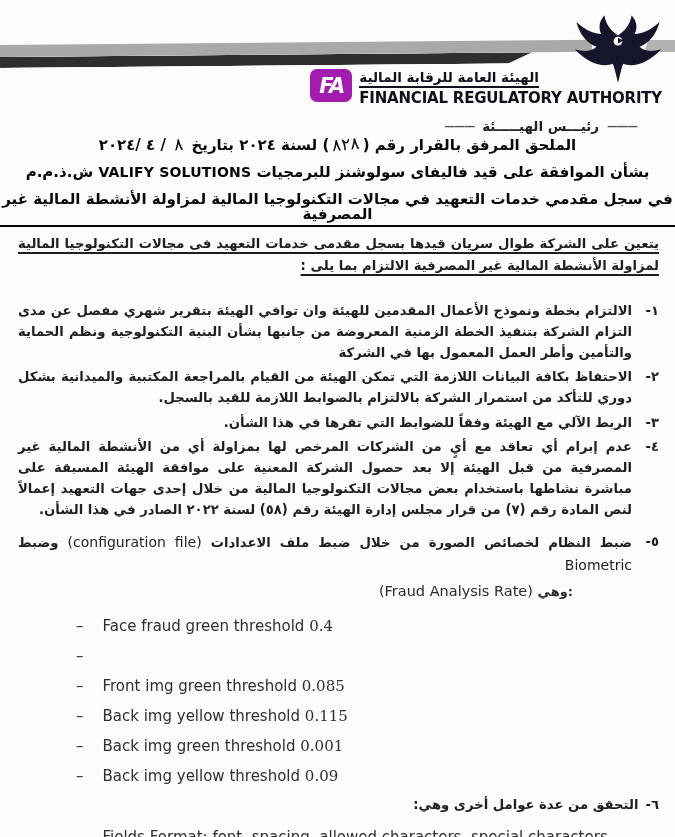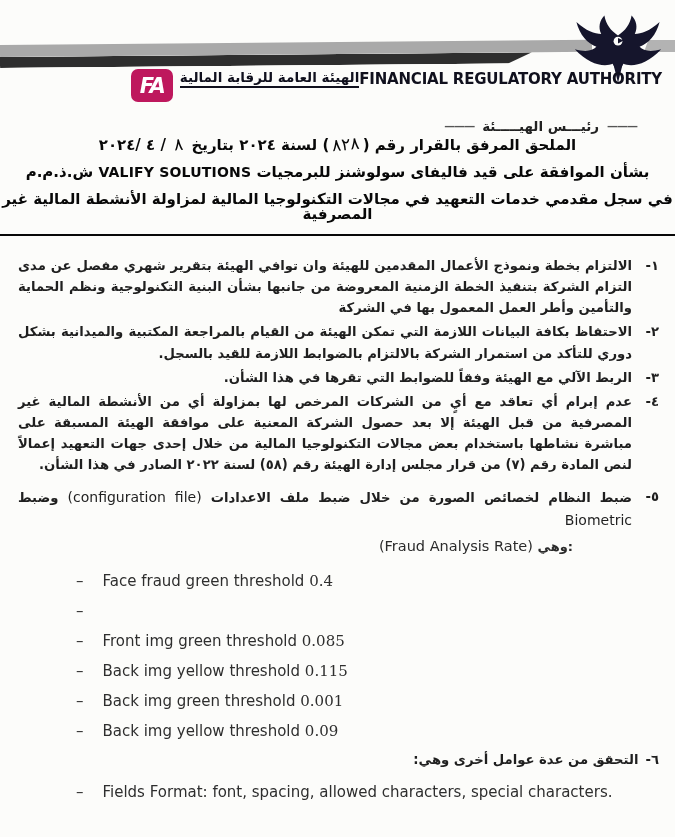--- a/index.html
+++ b/index.html
@@ -7,36 +7,36 @@
     position:relative;width:675px;height:837px;margin:0 auto;
     background:#fcfcfa;overflow:hidden;
     font-family:"DejaVu Sans",sans-serif;color:#1f1f1f;
   }
   
   .band-gray{position:absolute;top:45px;left:0;width:592px;height:12px;background:#a9a9a9;transform:rotate(-0.5deg);transform-origin:left center;}
   .band-gray-right{position:absolute;top:40px;left:644px;width:31px;height:12px;background:#b3b3b3;clip-path:polygon(14% 0,100% 0,100% 100%,0 100%);}
   .band-dark{position:absolute;top:57px;left:0;width:532px;height:11px;background:#2e2e2e;clip-path:polygon(0 0,100% 0,95.5% 100%,0 100%);transform:rotate(-0.5deg);transform-origin:left center;}
   .eagle{position:absolute;top:12px;left:570px;width:96px;height:84px;}
   .fra{position:absolute;top:69px;right:13px;display:flex;align-items:flex-start;gap:7px;}
-  .fra-mark{width:42px;height:33px;background:#be185d;border-radius:7px;color:#fff;
+  .fra-mark{width:42px;height:33px;background:#a21caf;border-radius:7px;color:#fff;
     display:flex;align-items:center;justify-content:center;
     font-weight:bold;font-style:italic;font-size:21px;letter-spacing:-2px;}
-  .fra-names{display:flex;flex-direction:row;align-items:flex-start;}
+  .fra-names{display:flex;flex-direction:column;align-items:flex-start;}
   .fra-ar{font-size:13.5px;font-weight:bold;color:#10101d;padding-bottom:1px;border-bottom:2px solid #10101d;white-space:nowrap;}
   .fra-en{font-size:15px;font-weight:bold;color:#10101d;letter-spacing:-0.2px;margin-top:1px;white-space:nowrap;}
   
   .chairman{position:absolute;top:118px;right:38px;display:flex;align-items:center;gap:8px;
     font-weight:bold;font-size:13.5px;color:#222;}
   .chairman .dash{color:#555;font-size:11px;letter-spacing:-1px;}
   
   .titles{position:absolute;top:136px;left:0;width:100%;text-align:center;direction:rtl;color:#080808;}
   .t-line{font-weight:800;font-size:15px;line-height:1.0;margin-bottom:12px;}
   .hand{display:inline-block;font-weight:400;font-size:17px;transform:rotate(-5deg);margin:0 3px;}
   .t-en{font-weight:bold;font-size:14px;letter-spacing:0.2px;}
-  .t-underline{display:inline-block;border-bottom:2px solid #080808;padding-bottom:12px;}
+  .t-underline{display:inline-block;border-bottom:2px solid #080808;padding-bottom:3px;}
   
   .content{position:absolute;top:233px;left:18px;right:16px;}
   .intro{direction:rtl;text-align:justify;font-weight:bold;font-size:13.2px;line-height:1.7;margin:0;
     text-decoration:underline;text-underline-offset:4px;text-decoration-thickness:1.5px;}
   .aritems{margin-top:22px;display:flex;flex-direction:column;gap:3px;}
   .aritem{direction:rtl;display:flex;gap:7px;font-weight:bold;font-size:13.2px;line-height:1.6;}
   .aritem .num{flex:0 0 20px;text-align:right;}
   .aritem .txt{flex:1;text-align:justify;}
   .en-inline{font-weight:400;font-size:14px;direction:ltr;unicode-bidi:embed;}
   .fraud-line{direction:ltr;text-align:right;padding-right:86px;margin-top:7px;font-size:14.5px;color:#2b2b2b;}
@@ -89,20 +89,21 @@
       <span class="t-en" dir="ltr">VALIFY SOLUTIONS</span>
       <span>ش.ذ.م.م</span>
     </div>
     <div class="t-line">
       <span class="t-underline">في سجل مقدمي خدمات التعهيد في مجالات التكنولوجيا المالية لمزاولة الأنشطة المالية غير المصرفية</span>
     </div>
   </div>
 
   <div class="content">
 
+    <p class="intro">يتعين على الشركة طوال سريان قيدها بسجل مقدمى خدمات التعهيد فى مجالات التكنولوجيا المالية لمزاولة الأنشطة المالية غير المصرفية الالتزام بما يلى :</p>
 
     <div class="aritems">
       <div class="aritem">
         <span class="num">١-</span>
         <div class="txt">الالتزام بخطة ونموذج الأعمال المقدمين للهيئة وان توافي الهيئة بتقرير شهري مفصل عن مدى التزام الشركة بتنفيذ الخطة الزمنية المعروضة من جانبها بشأن البنية التكنولوجية ونظم الحماية والتأمين وأطر العمل المعمول بها في الشركة</div>
       </div>
       <div class="aritem">
         <span class="num">٢-</span>
         <div class="txt">الاحتفاظ بكافة البيانات اللازمة التي تمكن الهيئة من القيام بالمراجعة المكتبية والميدانية بشكل دوري للتأكد من استمرار الشركة بالالتزام بالضوابط اللازمة للقيد بالسجل.</div>
       </div>

